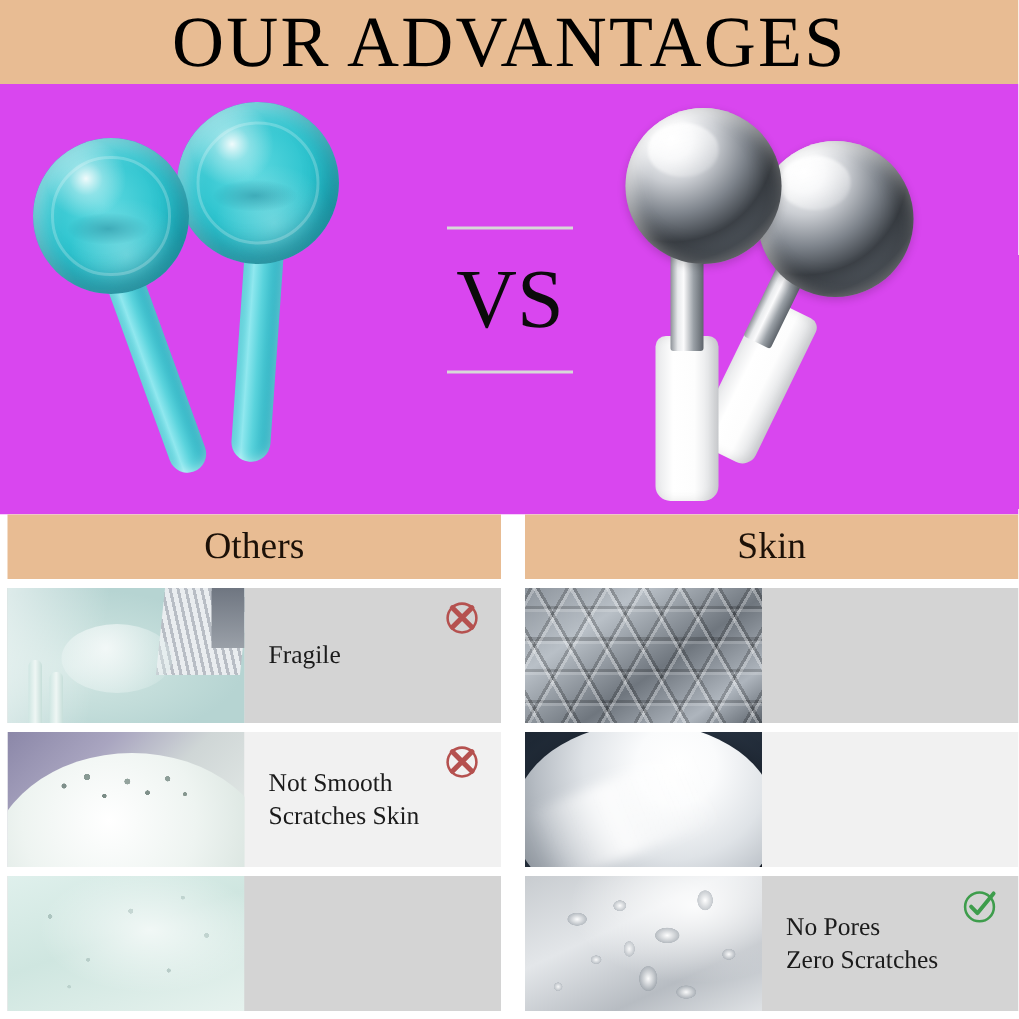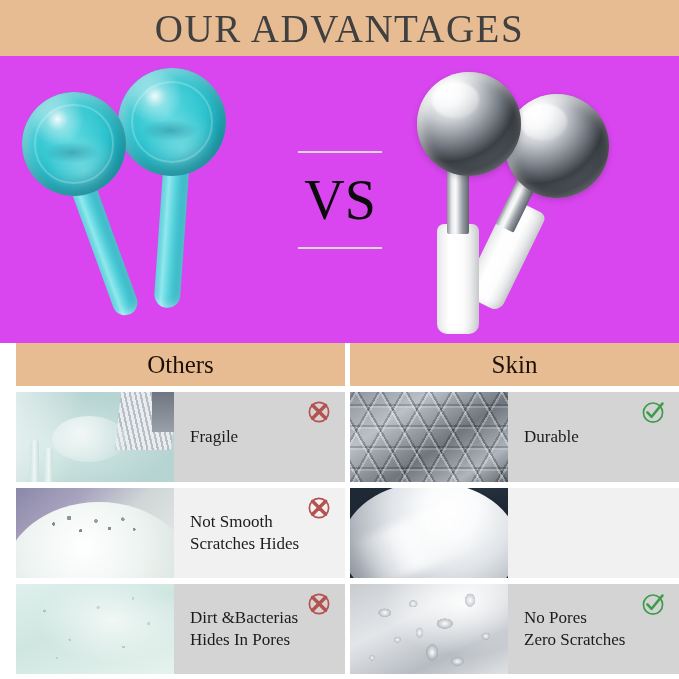--- a/index.html
+++ b/index.html
@@ -19,23 +19,23 @@
   .header-band {
     width: 679px;
     height: 56px;
     background: #e8bc93;
     display: flex;
     align-items: center;
     justify-content: center;
   }
   .header-title {
     font-family: "Liberation Serif", serif;
-    font-size: 39px;
+    font-size: 48px;
     letter-spacing: 1.5px;
-    color: #404040;
+    color: #000000;
     white-space: nowrap;
     font-weight: 400;
   }
 
   
   .hero {
     position: relative;
     width: 679px;
     height: 287px;
     background: #d946ef;
@@ -144,21 +144,21 @@
   .compare {
     position: relative;
     width: 679px;
     height: 336px;
     background: #ffffff;
   }
   .col {
     position: absolute;
     top: 0;
   }
-  .col-left  { left: 16px;   width: 329px; }
+  .col-left  { left: 5px;   width: 329px; }
   .col-right { left: 350px; width: 329px; }
 
   .col-head {
     height: 43px;
     background: #e8bc93;
     display: flex;
     align-items: center;
     justify-content: center;
   }
   .col-head-text {
@@ -400,66 +400,47 @@
     </div>
 
     <div class="row row-light">
       <div class="thumb">
         <div class="tex tex-bumpy"></div>
         <div class="bump-sphere"></div>
         <div class="bump-dots"></div>
       </div>
       <div class="row-body">
         <span class="row-label">Not Smooth
-Scratches Hides</span>
+Scratches Skin</span>
         <span class="mark">
           <svg viewBox="0 0 26 26" width="26" height="26">
             <circle cx="13" cy="13" r="9.6" fill="none" stroke="#B5514F" stroke-width="1.7"></circle>
             <path d="M6.6 6.2 L19.6 19.2 M19.6 6.2 L6.6 19.2" stroke="#B5514F" stroke-width="3.4" stroke-linecap="round"></path>
           </svg>
         </span>
       </div>
     </div>
 
     <div class="row">
       <div class="thumb">
         <div class="tex tex-misty"></div>
         <div class="misty-specks"></div>
       </div>
-      <div class="row-body">
-        <span class="row-label">Dirt &amp;Bacterias
-Hides In Pores</span>
-        <span class="mark">
-          <svg viewBox="0 0 26 26" width="26" height="26">
-            <circle cx="13" cy="13" r="9.6" fill="none" stroke="#B5514F" stroke-width="1.7"></circle>
-            <path d="M6.6 6.2 L19.6 19.2 M19.6 6.2 L6.6 19.2" stroke="#B5514F" stroke-width="3.4" stroke-linecap="round"></path>
-          </svg>
-        </span>
-      </div>
     </div>
   </div>
 
   <div class="col col-right">
     <div class="col-head">
       <span class="col-head-text">Skin</span>
     </div>
 
     <div class="row">
       <div class="thumb">
         <div class="tex tex-hex"></div>
         <div class="hex-grid"></div>
-      </div>
-      <div class="row-body">
-        <span class="row-label">Durable</span>
-        <span class="mark">
-          <svg viewBox="0 0 26 26" width="26" height="26">
-            <circle cx="13" cy="13.6" r="9.6" fill="none" stroke="#3E9D4C" stroke-width="1.7"></circle>
-            <path d="M7.4 13.4 L11.6 17.8 L22.4 4.6" fill="none" stroke="#3E9D4C" stroke-width="2.6" stroke-linecap="round" stroke-linejoin="round"></path>
-          </svg>
-        </span>
       </div>
     </div>
 
     <div class="row row-light">
       <div class="thumb">
         <div class="tex tex-chrome-sphere"></div>
         <div class="chrome-dome"></div>
         <div class="chrome-sheen"></div>
       </div>
     </div>

